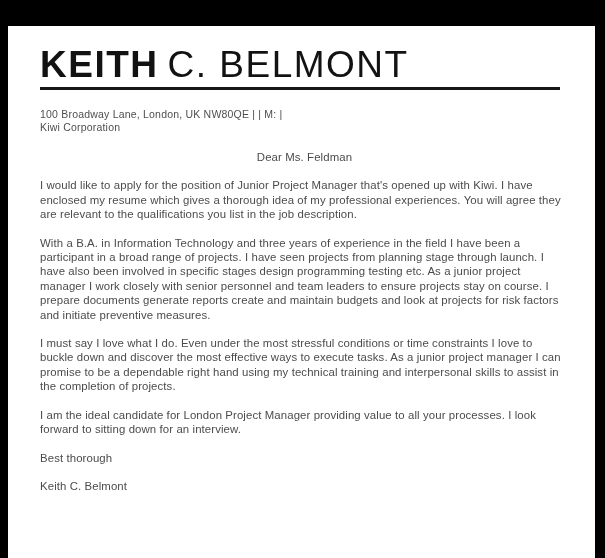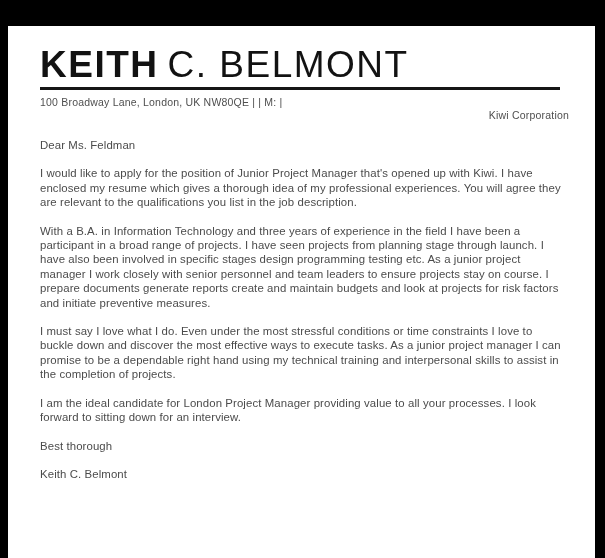--- a/index.html
+++ b/index.html
@@ -37,47 +37,47 @@
     font-weight: 400;
     margin-left: 9px;
   }
   .header-rule {
     width: 520px;
     height: 3px;
     background: #161616;
     margin-top: 4px;
   }
   .contact-line {
-    margin-top: 6px;
+    margin-top: 18px;
     font-size: 10.5px;
     line-height: 12px;
     color: #4f4f4f;
     letter-spacing: 0.2px;
   }
   .company-name {
     font-size: 10.5px;
     line-height: 12px;
     color: #4f4f4f;
     letter-spacing: 0.2px;
     margin-top: 1px;
-    text-align: right;
   }
   .letter {
     margin-top: 17px;
     max-width: 548px;
     color: #4b4b4b;
     font-size: 11.4px;
     line-height: 14.4px;
     letter-spacing: 0.1px;
   }
   .letter p {
     margin: 0 0 14px 0;
   }
   .salutation {
     margin-bottom: 14px;
+    text-align: center;
   }
   .closing {
     margin-top: 0;
   }
   .signature {
     margin-top: 11px;
   }
 </style>
 </head>
 <body>

